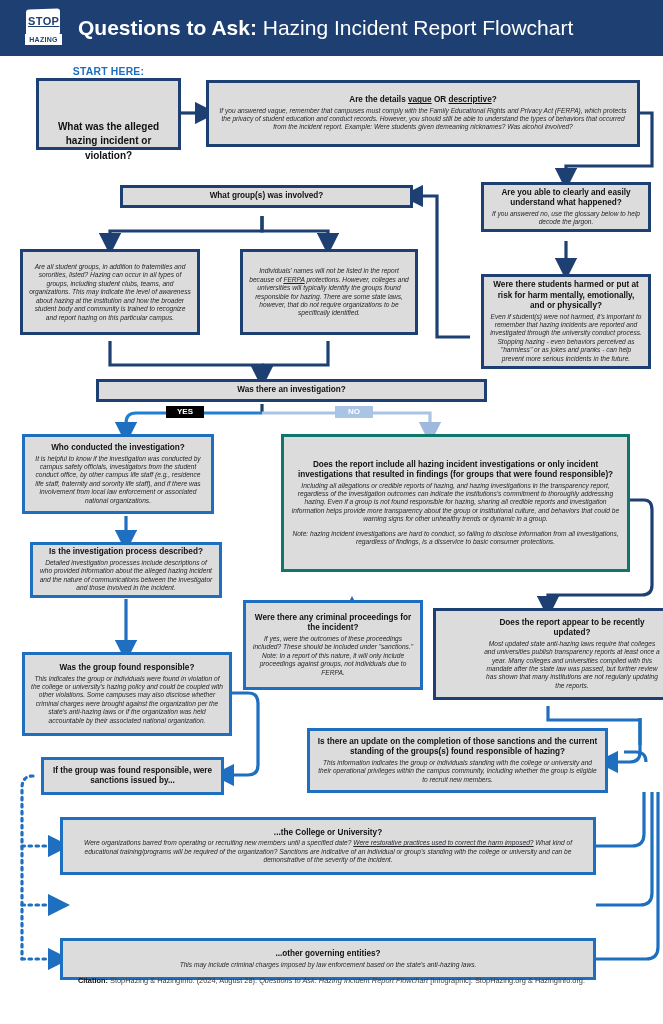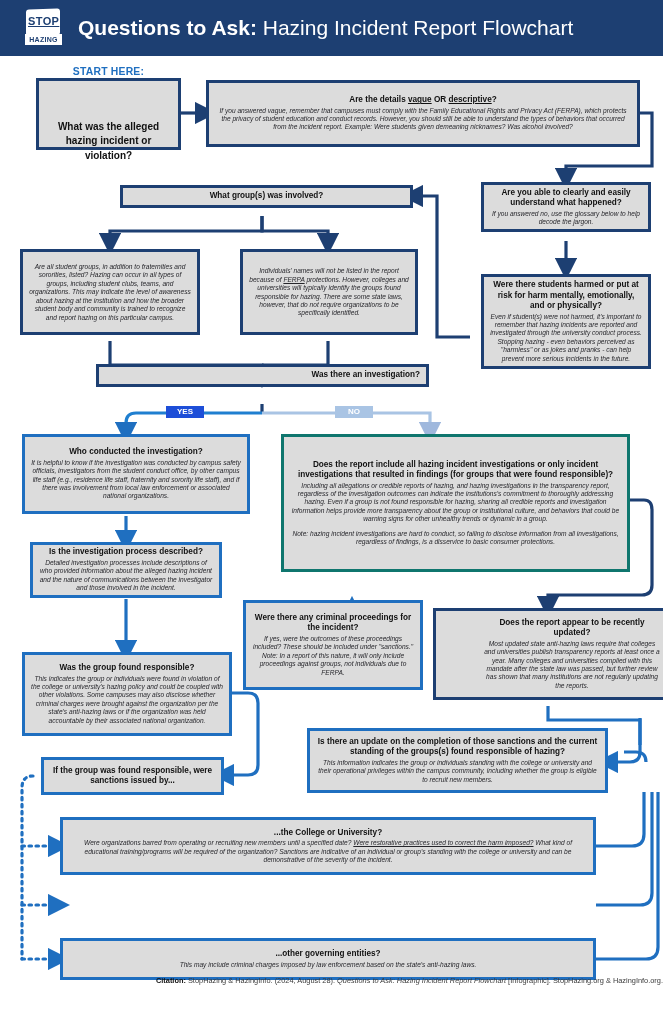--- a/index.html
+++ b/index.html
@@ -71,26 +71,26 @@
     color:#1f6fc0;font-weight:bold;font-size:10.4px;line-height:14px;
     letter-spacing:.2px;
   }
   svg.wires{position:absolute;left:0;top:0;width:663px;height:1024px;pointer-events:none;}
 
   .badge{
     position:absolute;color:#ffffff;font-weight:bold;font-size:8px;
     text-align:center;line-height:12px;height:12px;width:38px;
     font-family:"Liberation Sans",sans-serif;
   }
-  .badge.yes{background:#1d4ed8;}
+  .badge.yes{background:#000000;}
   .badge.no{background:#a9c4e4;}
 
   
   .citation{
-    position:absolute;left:0;top:976px;width:663px;text-align:right;
+    position:absolute;left:0;top:976px;width:663px;text-align:center;
     font-size:7.4px;color:#3a3a3a;font-family:"Liberation Sans",sans-serif;
   }
   .citation b{color:#111;}
   .citation i{font-style:italic;}
 </style>
 </head>
 <body>
 
 <div id="root">
 
@@ -185,28 +185,28 @@
   </div>
 
   <div class="box navy" style="left:20px;top:249px;width:180px;height:86px;">
     <div class="d">Are all student groups, in addition to fraternities and sororities, listed? Hazing can occur in all types of groups, including student clubs, teams, and organizations. This may indicate the level of awareness about hazing at the institution and how the broader student body and community is trained to recognize and report hazing on this particular campus.</div>
   </div>
 
   <div class="box navy" style="left:240px;top:249px;width:178px;height:86px;">
     <div class="d"><span>Individuals' names will not be listed in the report because of </span><span class="u">FERPA</span><span> protections. However, colleges and universities will typically identify the groups found responsible for hazing. There are some state laws, however, that do not require organizations to be specifically identified.</span></div>
   </div>
 
-  <div class="box navy" style="left:96px;top:364px;width:333px;height:23px;text-align:right;">
+  <div class="box navy" style="left:96px;top:379px;width:391px;height:23px;">
     <div class="t">Was there an investigation?</div>
   </div>
 
   <div class="badge yes" style="left:166px;top:406px;">YES</div>
   <div class="badge no" style="left:335px;top:406px;">NO</div>
 
-  <div class="box blue" style="left:22px;top:434px;width:228px;height:80px;">
+  <div class="box blue" style="left:22px;top:434px;width:192px;height:80px;">
     <div class="t">Who conducted the investigation?</div>
     <div class="d">It is helpful to know if the investigation was conducted by campus safety officials, investigators from the student conduct office, by other campus life staff (e.g., residence life staff, fraternity and sorority life staff), and if there was involvement from local law enforcement or associated national organizations.</div>
   </div>
 
   <div class="box pale" style="left:281px;top:434px;width:349px;height:138px;">
     <div class="t">Does the report include all hazing incident investigations or only incident investigations that resulted in findings (for groups that were found responsible)?</div>
     <div class="d">Including all allegations or credible reports of hazing, and hazing investigations in the transparency report, regardless of the investigation outcomes can indicate the institutions's commitment to thoroughly addressing hazing. Even if a group is not found responsible for hazing, sharing all credible reports and investigation information helps provide more transparency about the group or institutional culture, and behaviors that could be warning signs for other unhealthy trends or dynamic in a group.</div>
     <div class="d gap">Note: hazing incident investigations are hard to conduct, so failing to disclose information from all investigations, regardless of findings, is a disservice to basic consumer protections.</div>
   </div>
 

